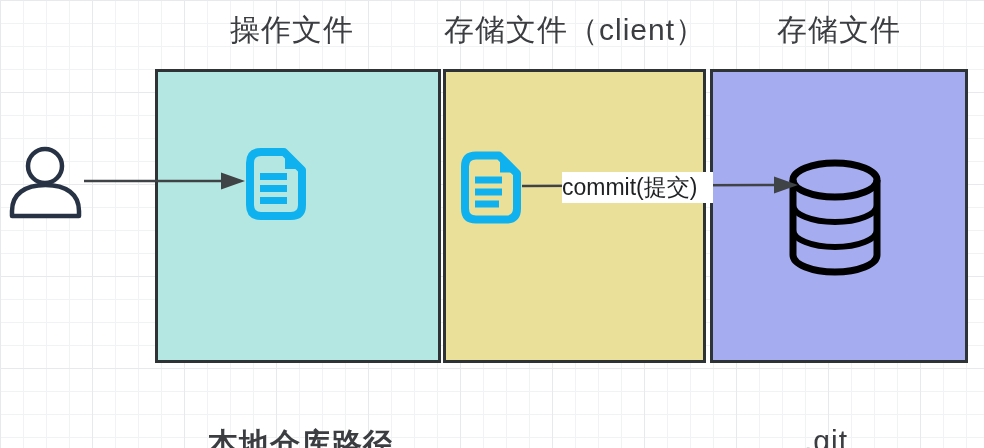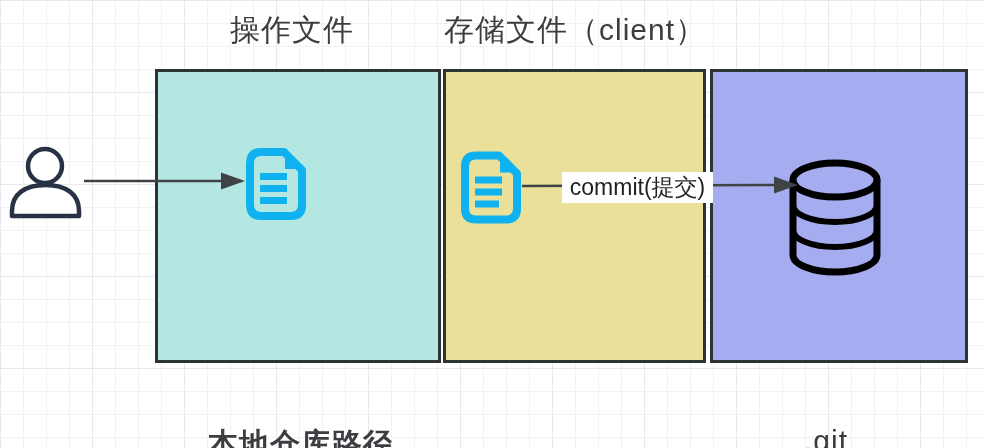--- a/index.html
+++ b/index.html
@@ -52,41 +52,42 @@
   .commit-label {
     position: absolute;
     left: 562px;
     top: 172px;
     width: 151px;
     height: 31px;
     background: #ffffff;
     color: #1f2022;
     font-size: 23px;
     line-height: 31px;
-    text-align: center;
+    text-align: left;
     white-space: nowrap;
   }
   .footer-label {
     position: absolute;
     font-size: 30px;
     color: #3b3d40;
     white-space: nowrap;
     transform: translateX(-50%);
     letter-spacing: 1px;
   }
   .footer-repo { left: 301px; top: 424px; font-weight: bold; }
   .footer-git  { left: 826px; top: 388px; margin-top: 36px; }
 </style>
 </head>
 <body>
 
 <div class="canvas">
 
   <div class="box-title" style="left:292px">操作文件</div>
   <div class="box-title" style="left:575px">存储文件（client）</div>
+  <div class="box-title" style="left:839px">存储文件</div>
 
   <div class="box box-operate"></div>
   <div class="box box-compare"></div>
   <div class="box box-store"></div>
 
   <svg class="abs" style="left:8px; top:140px" width="82" height="82" viewBox="0 0 82 82">
     <circle cx="37" cy="26" r="17" fill="#ffffff" stroke="#273244" stroke-width="4.5"></circle>
     <path d="M4 76 L4 71 C4 54 17 45 37.5 45 C58 45 71 54 71 71 L71 76 Z" fill="#ffffff" stroke="#273244" stroke-width="4.5" stroke-linejoin="round"></path>
   </svg>
 

